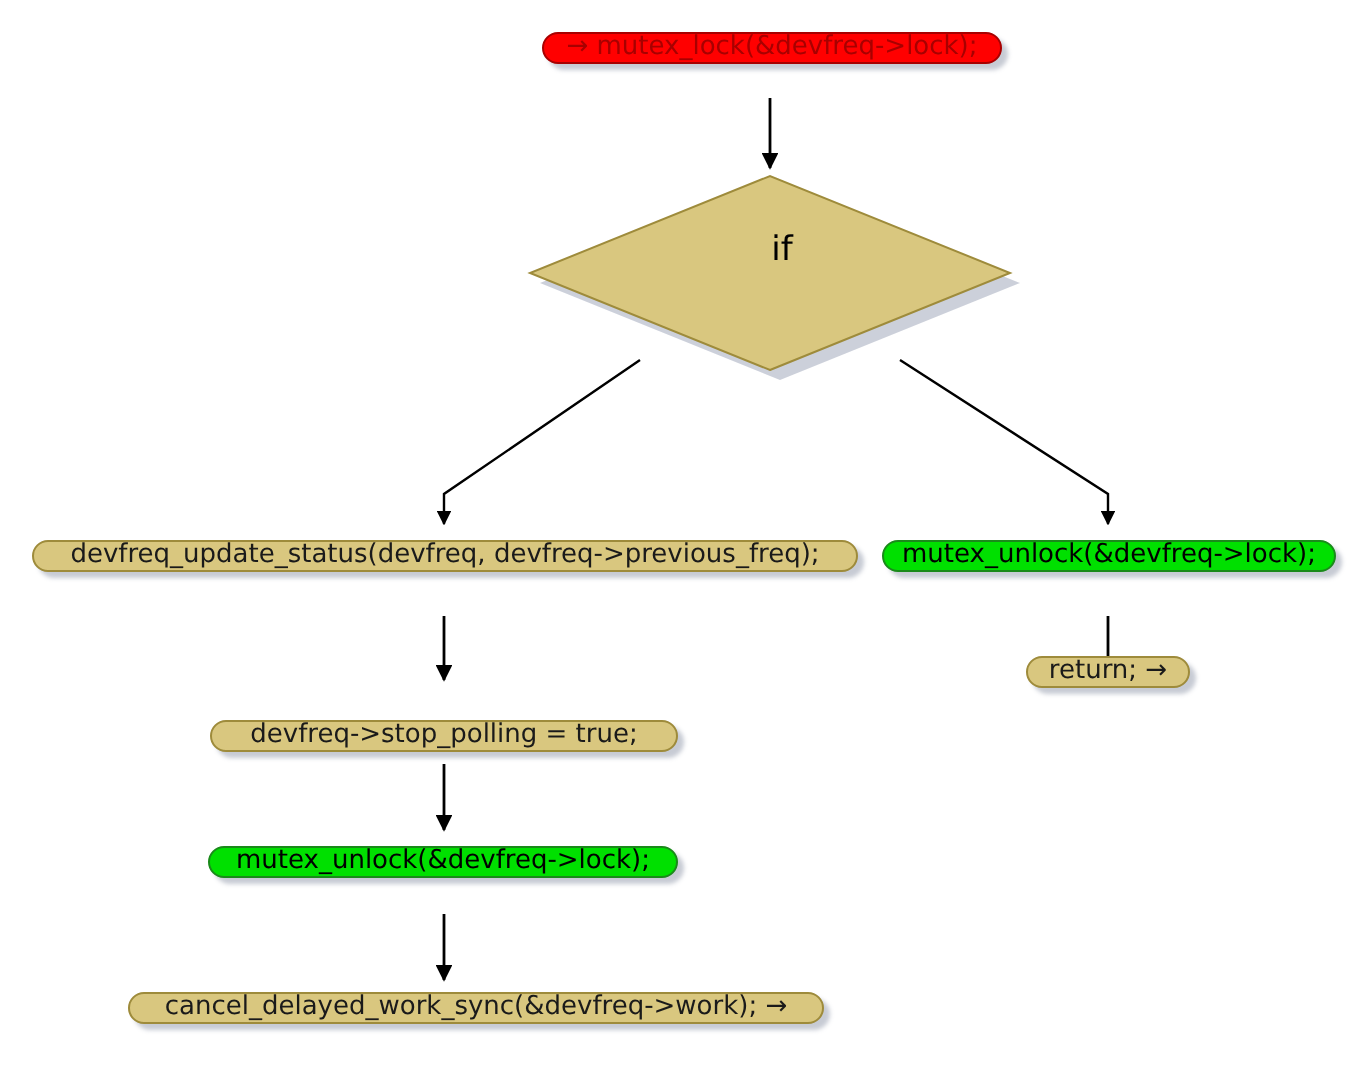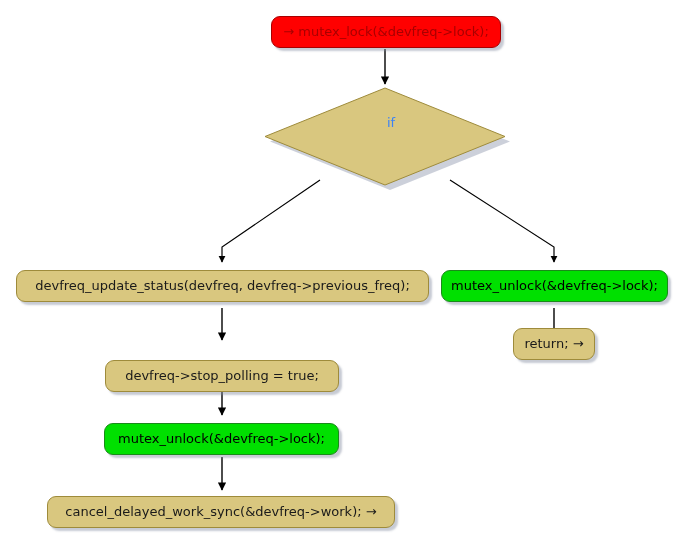--- a/index.html
+++ b/index.html
@@ -26,21 +26,21 @@
     line-height: 1.15;
   }
   
   .rect {
     border-radius: 9px;
     border: 1.5px solid #9e8b3b;
     background: #d9c77f;
     color: #1a1a1a;
     box-shadow: 3px 3px 2px rgba(130,140,160,0.45);
     padding: 0 10px;
-    height: 32px;
+    height: 16px;
   }
   .rect.red {
     background: #ff0000;
     border-color: #a80000;
     color: #a80000;
   }
   .rect.green {
     background: #00e000;
     border-color: #1a8a1a;
     color: #000000;
@@ -52,22 +52,22 @@
   .diamond-wrap svg {
     position: absolute;
     top: 0;
     left: 0;
     overflow: visible;
   }
   .diamond-label {
     position: absolute;
     width: 100%;
     text-align: center;
-    font-size: 13px;
-    color: #3b82f6;
+    font-size: 17px;
+    color: #000000;
     line-height: 1.25;
   }
   .diamond-label div { white-space: nowrap; }
   #edges {
     position: absolute;
     top: 0;
     left: 0;
     width: 686px;
     height: 543px;
     pointer-events: none;
@@ -127,17 +127,17 @@
   </div>
 
   <div class="node rect" style="left:513px; top:328px; width:82px;">
     <span>return; →</span>
   </div>
 
   <div class="node rect green" style="left:104px; top:423px; width:235px;">
     <span>mutex_unlock(&amp;devfreq-&gt;lock);</span>
   </div>
 
-  <div class="node rect" style="left:47px; top:496px; width:348px;">
+  <div class="node rect" style="left:64px; top:496px; width:348px;">
     <span>cancel_delayed_work_sync(&amp;devfreq-&gt;work); →</span>
   </div>
 
 </div>
 
 </body></html>

